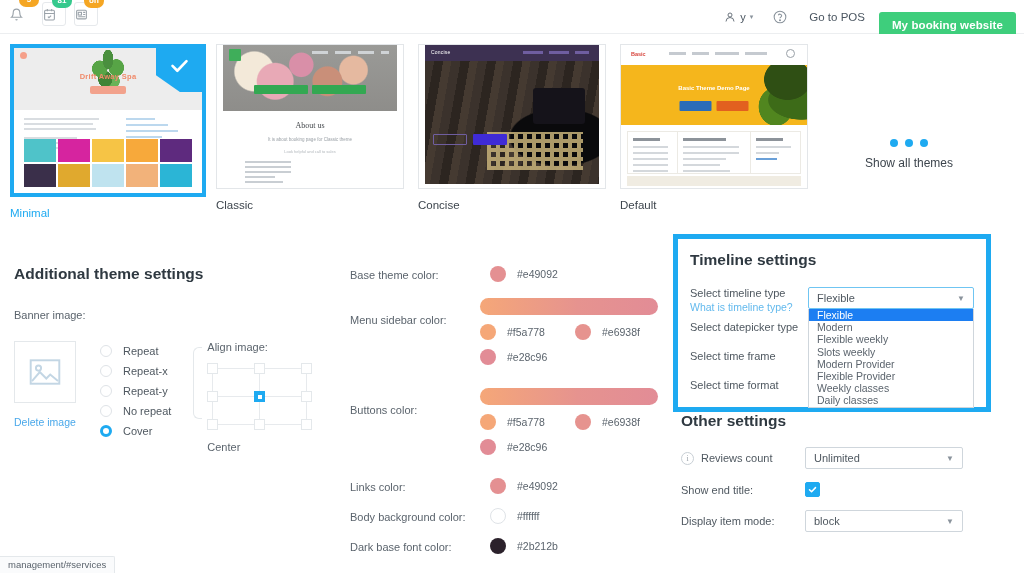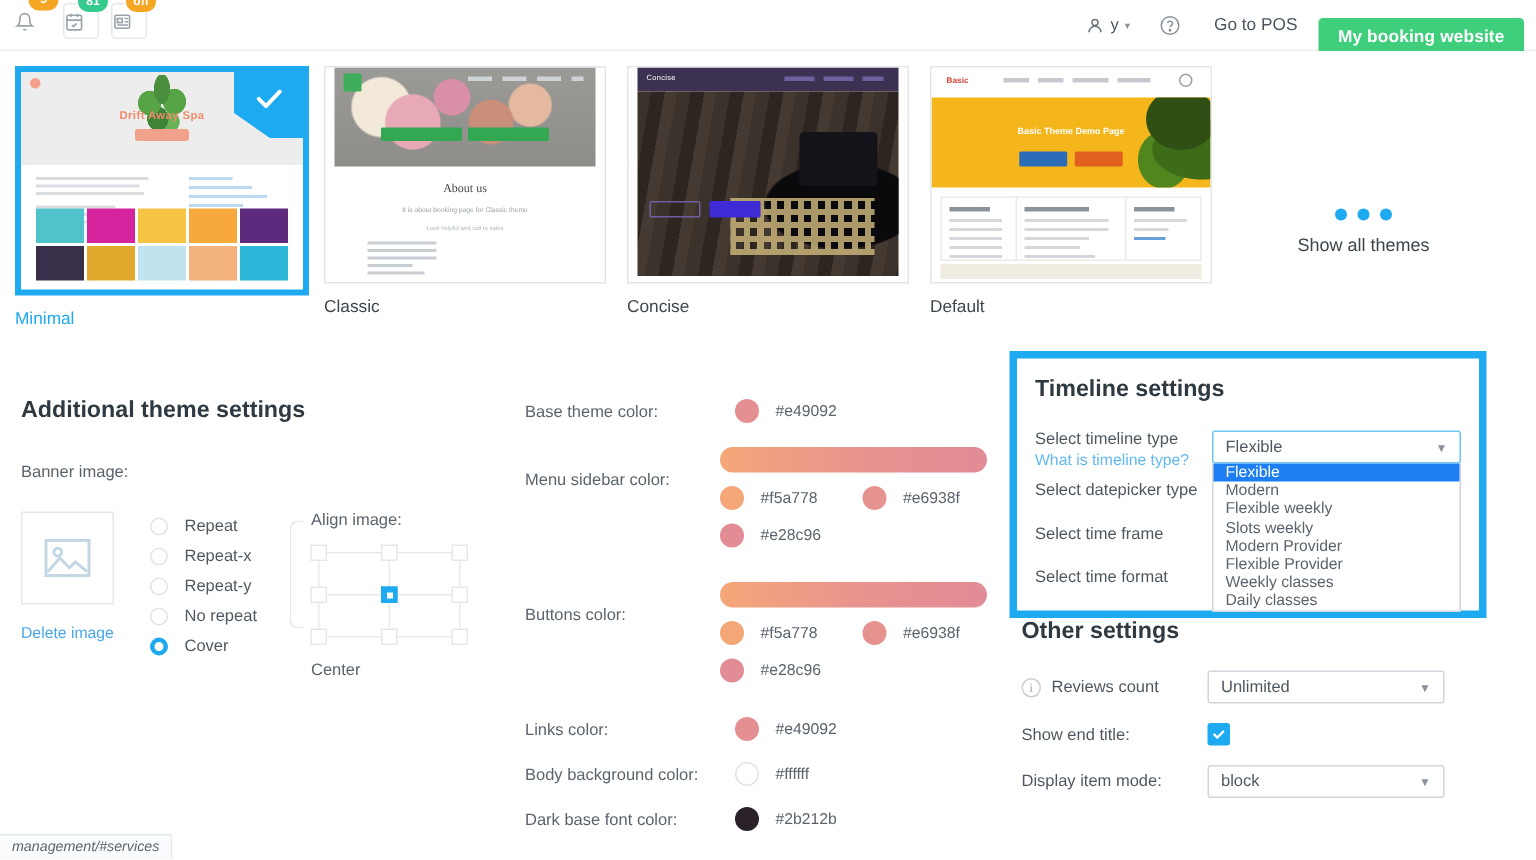--- a/index.html
+++ b/index.html
@@ -269,21 +269,20 @@
   }
   .chk.on { background:#1eaaf1; border-color:#1eaaf1; }
   .chk.on svg { width:9px; height:9px; }
 
   
   .statusbar {
     position:absolute; left:0; bottom:0; height:17px;
     background:#fafbfc; border:1px solid #e4e8eb; border-left:none; border-bottom:none;
     padding:0 8px; font-size:9.5px; color:#5b646d; line-height:16px;
     border-radius:0 2px 0 0;
-    font-style:italic;
   }
 </style>
 </head>
 <body>
 
 <div class="topbar">
   <div class="tb-icons">
     <div class="tb-ico">
       <svg viewBox="0 0 24 24" fill="none" stroke="#9aa2a9" stroke-width="2">
           <path d="M18 8a6 6 0 10-12 0c0 7-3 9-3 9h18s-3-2-3-9"></path>

